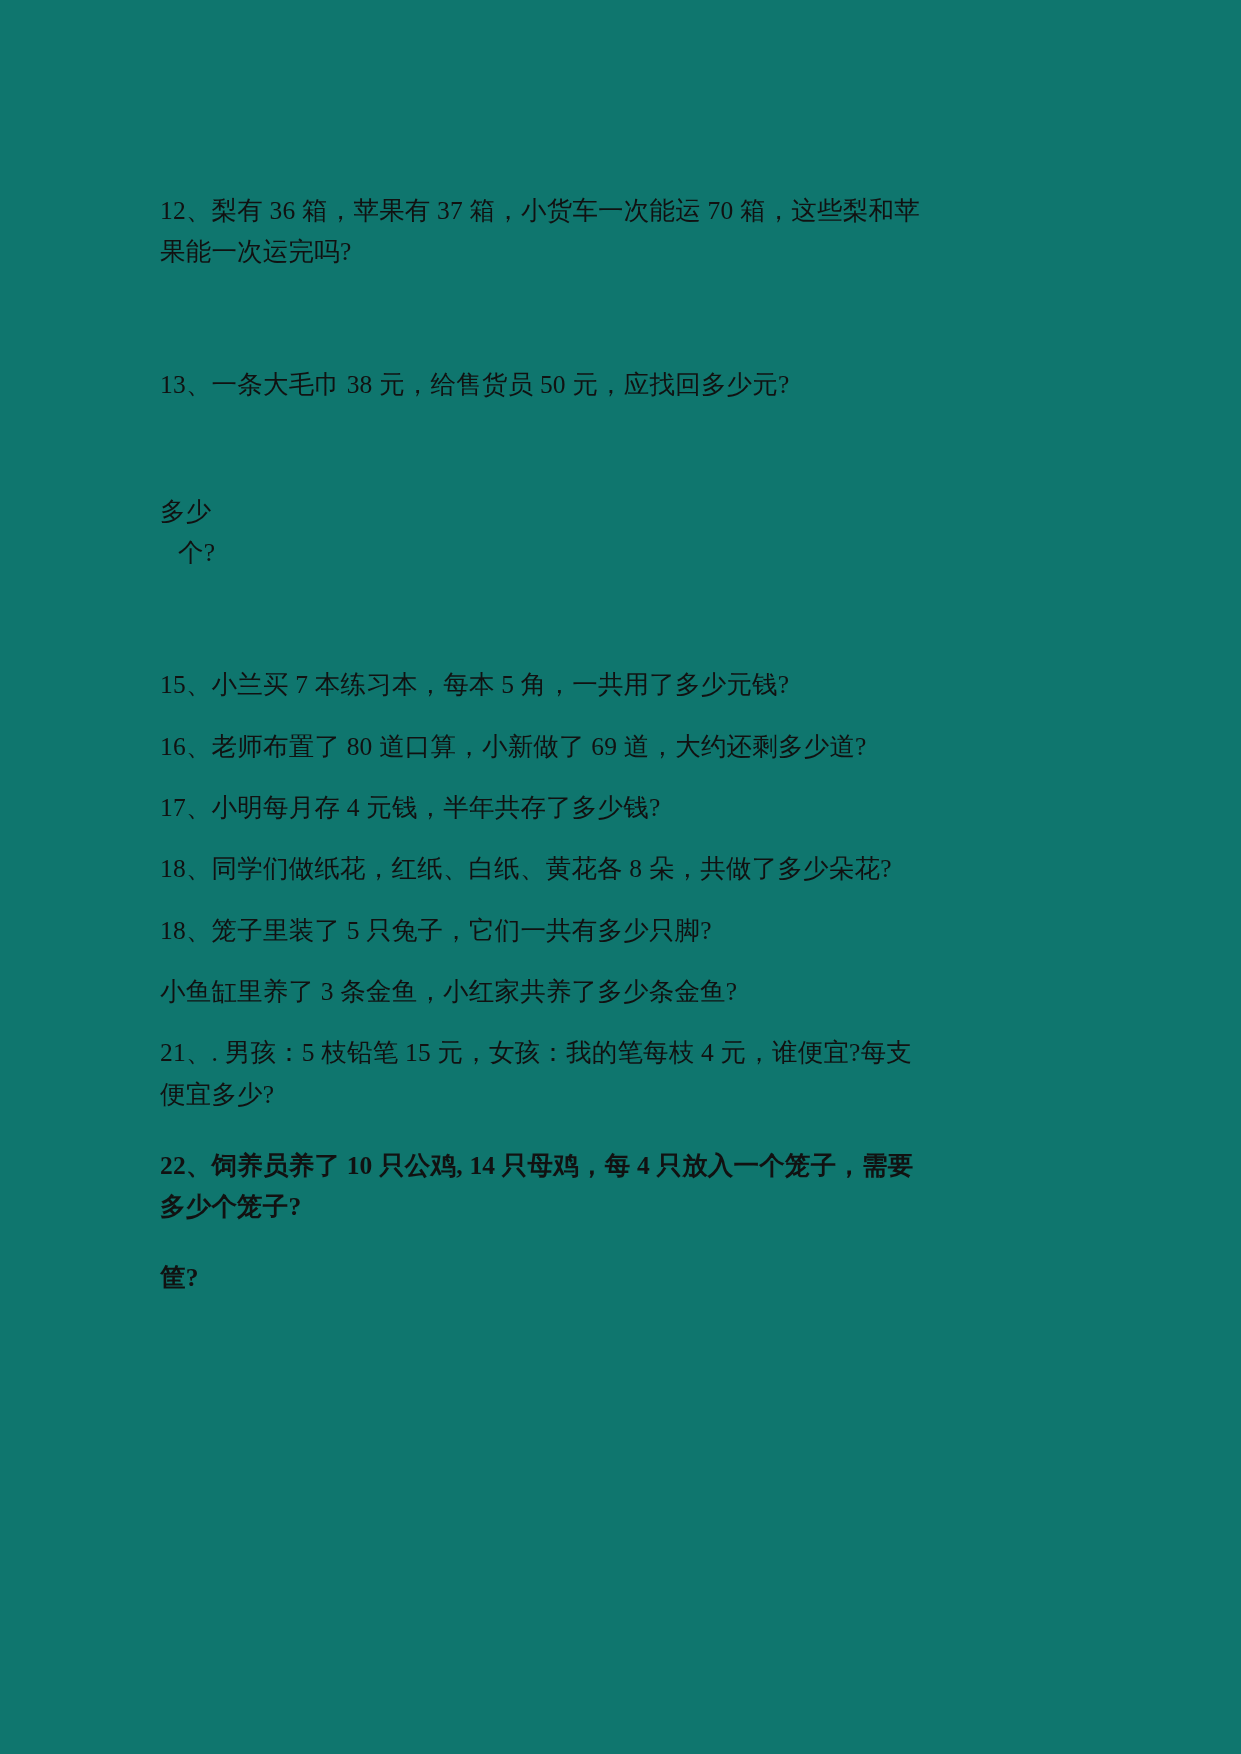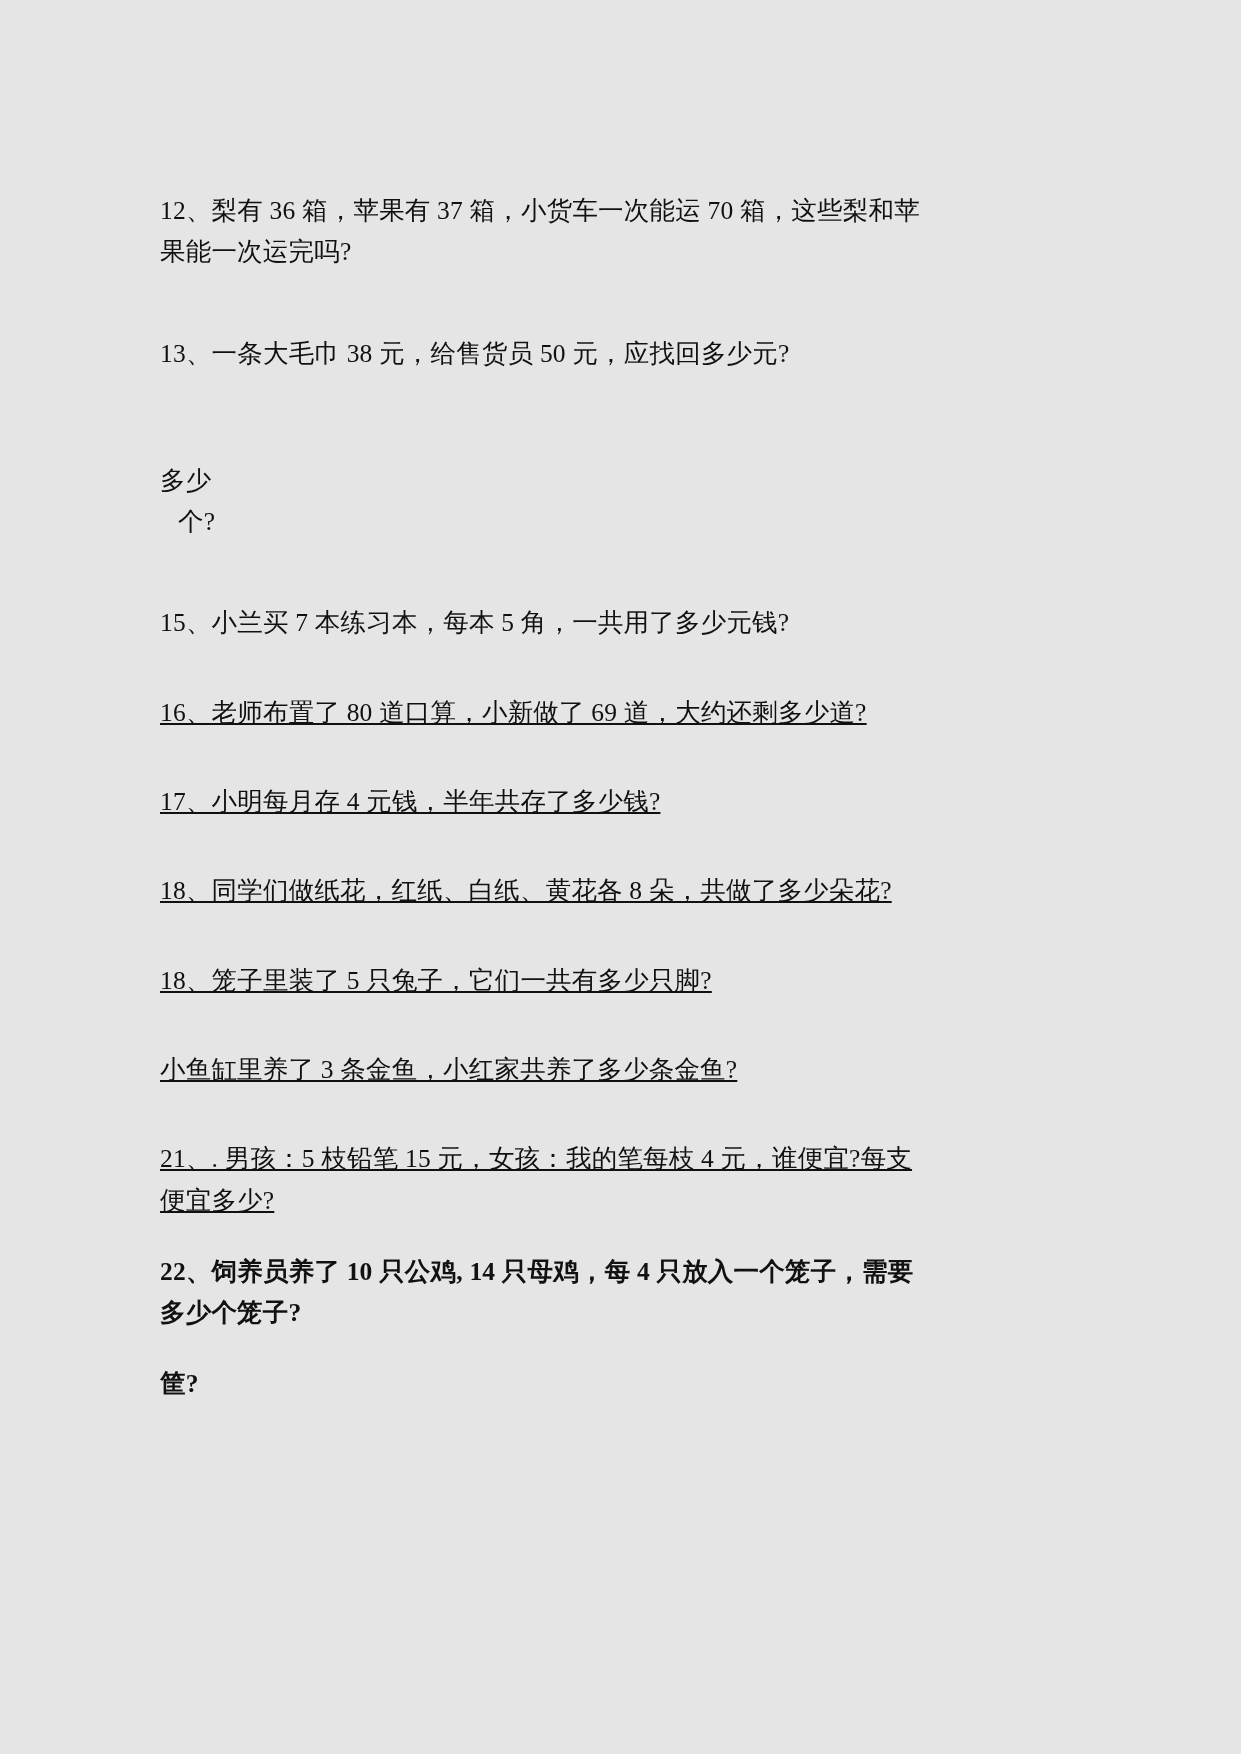--- a/index.html
+++ b/index.html
@@ -9,36 +9,36 @@
   }
   body {
     font-family: "Liberation Serif", "DejaVu Serif", serif;
     color: #000000;
   }
   .page {
     position: relative;
     width: 1241px;
     height: 1754px;
     margin: 0 auto;
-    background: #e5e5e5;
+    background: #0f766e;
     box-sizing: border-box;
     padding: 190px 150px 0 160px;
   }
   .problem {
     font-size: 25.5px;
     line-height: 1.62;
     letter-spacing: 0.2px;
     text-align: justify;
     margin: 0;
     color: #111111;
   }
   
   .gap-sm { margin-top: 30px; font-weight: bold; }
-  .gap-md { margin-top: 48px; text-decoration: underline; }
-  .gap-lg { margin-top: 60px; }
+  .gap-md { margin-top: 20px; }
+  .gap-lg { margin-top: 91px; }
   .gap-xl { margin-top: 86px; }
   .indent-line {
     display: block;
     text-indent: 18px;
   }
   .cont-line {
     display: block;
   }
 </style>
 </head>

